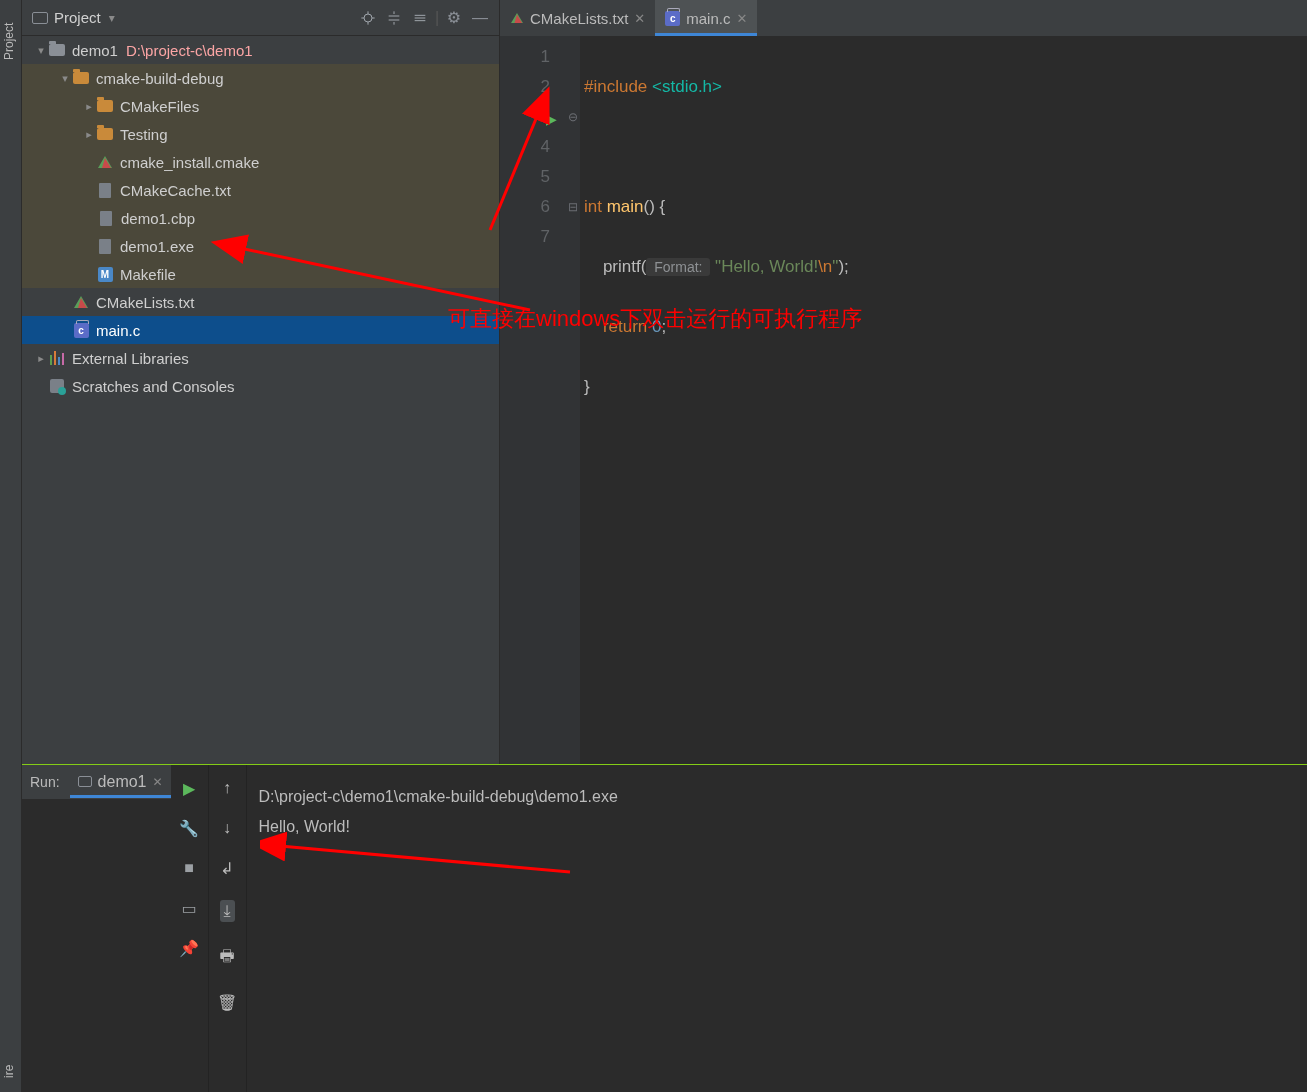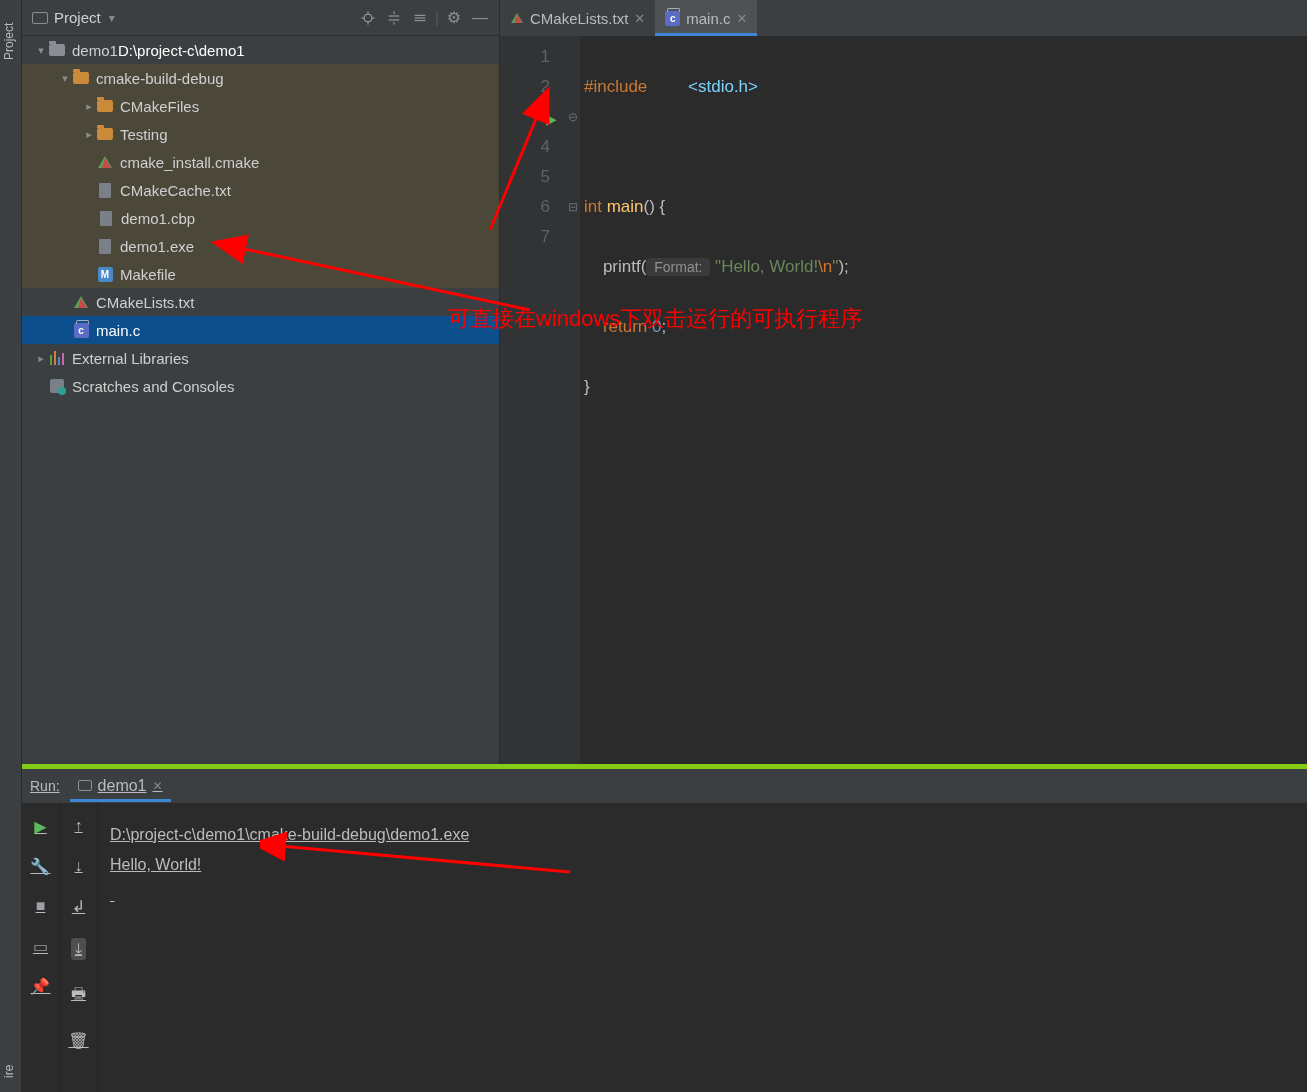--- a/index.html
+++ b/index.html
@@ -27,21 +27,21 @@
 .hdr-ico svg { width:16px; height:16px; fill:none; stroke:#a0a6ac; stroke-width:1.5; }
 
 .tree { flex:1; overflow:auto; font-size:15px; }
 .node { display:flex; align-items:center; height:28px; white-space:nowrap; cursor:pointer; }
 .node.mark { background:#4b483a; }
 .node.sel { background:#0d4e8c; color:#fff; }
 .node .tw { width:14px; text-align:center; color:#8a8a8a; font-size:11px; user-select:none; }
 .node .ico { width:18px; height:18px; margin-right:6px; display:inline-flex; align-items:center; justify-content:center; }
 .node .lbl { color:#cfcfcf; }
 .node.sel .lbl { color:#fff; }
-.node .path { color:#ffffff; margin-left:0; }
+.node .path { color:#fca5a5; margin-left:8px; }
 .folder-ico { width:16px; height:12px; background:#8a8f96; border-radius:2px; position:relative; }
 .folder-ico::before { content:""; position:absolute; top:-3px; left:0; width:7px; height:3px; background:#8a8f96; border-radius:1px 1px 0 0; }
 .folder-ico.orange { background:#c98a3a; }
 .folder-ico.orange::before { background:#c98a3a; }
 .file-ico { width:12px; height:15px; background:#7a8088; border-radius:1px; position:relative; }
 .lib-ico { width:14px; height:14px; display:flex; gap:2px; align-items:flex-end; }
 .lib-ico span:nth-child(1){width:2px;height:10px;background:#5e9f4e;}
 .lib-ico span:nth-child(2){width:2px;height:14px;background:#d87c3a;}
 .lib-ico span:nth-child(3){width:2px;height:8px;background:#4a88c7;}
 .lib-ico span:nth-child(4){width:2px;height:12px;background:#c76aa7;}
@@ -59,25 +59,25 @@
 .tab { display:flex; align-items:center; padding:0 10px; gap:6px; cursor:pointer; color:#bbb; font-size:15px; }
 .tab.active { background:#4e5254; box-shadow:inset 0 -3px 0 #3e86d6; }
 .tab .x { color:#888; font-size:13px; }
 .codewrap { flex:1; display:flex; font-family:Consolas,"Courier New",monospace; font-size:17px; line-height:30px; overflow:hidden; }
 .gut { width:66px; background:#313335; color:#606366; text-align:right; padding-right:16px; padding-top:6px; position:relative; }
 .gut .ln { height:30px; }
 .runmk { position:absolute; left:46px; top:68px; color:#5cb85c; font-size:14px; }
 .foldcol { width:14px; background:#313335; color:#6a6d72; padding-top:6px; }
 .foldcol div{height:30px;display:flex;align-items:center;justify-content:center;font-size:12px;}
 .code { flex:1; padding-top:6px; padding-left:4px; white-space:pre; position:relative; }
-.kw{color:#cc7832;} .fn{color:#ffc66d;} .str{color:#6a8759;} .inc{color:#7dd3fc;margin-left:36px;} .num{color:#6897bb;}
+.kw{color:#cc7832;} .fn{color:#ffc66d;} .str{color:#6a8759;} .inc{color:#14b8a6;} .num{color:#6897bb;}
 .hint{background:#3a3a3a;color:#8e9194;padding:1px 4px;border-radius:3px;font-size:14px;}
 
 
-.run-panel{flex:1;background:#2b2b2b;display:flex;flex-direction:column;border-top:5px solid #84cc16;text-decoration:underline;}
+.run-panel{flex:1;background:#2b2b2b;display:flex;flex-direction:row;border-top:1px solid #84cc16;}
 .run-hdr{height:34px;background:#3c3f41;display:flex;align-items:center;padding-left:8px;gap:10px;}
 .run-hdr .lbl{font-size:14px;color:#bbb;}
 .run-tab{display:flex;align-items:center;gap:6px;padding:4px 8px;border-bottom:3px solid #3e86d6;margin-bottom:-2px;}
 .run-tab .x{color:#888;font-size:12px;}
 .run-body{flex:1;display:flex;}
 .run-tools{width:38px;border-right:1px solid #232323;display:flex;flex-direction:column;align-items:center;padding-top:14px;gap:22px;}
 .run-tools .tico{width:20px;height:18px;display:flex;align-items:center;justify-content:center;color:#9ca0a4;cursor:pointer;}
 .run-tools2{width:38px;border-right:1px solid #232323;display:flex;flex-direction:column;align-items:center;padding-top:14px;gap:22px;}
 .run-out{flex:1;padding:17px 12px;font-family:Consolas,"Courier New",monospace;font-size:16px;line-height:30px;color:#bcbcbc;white-space:pre;}
 

